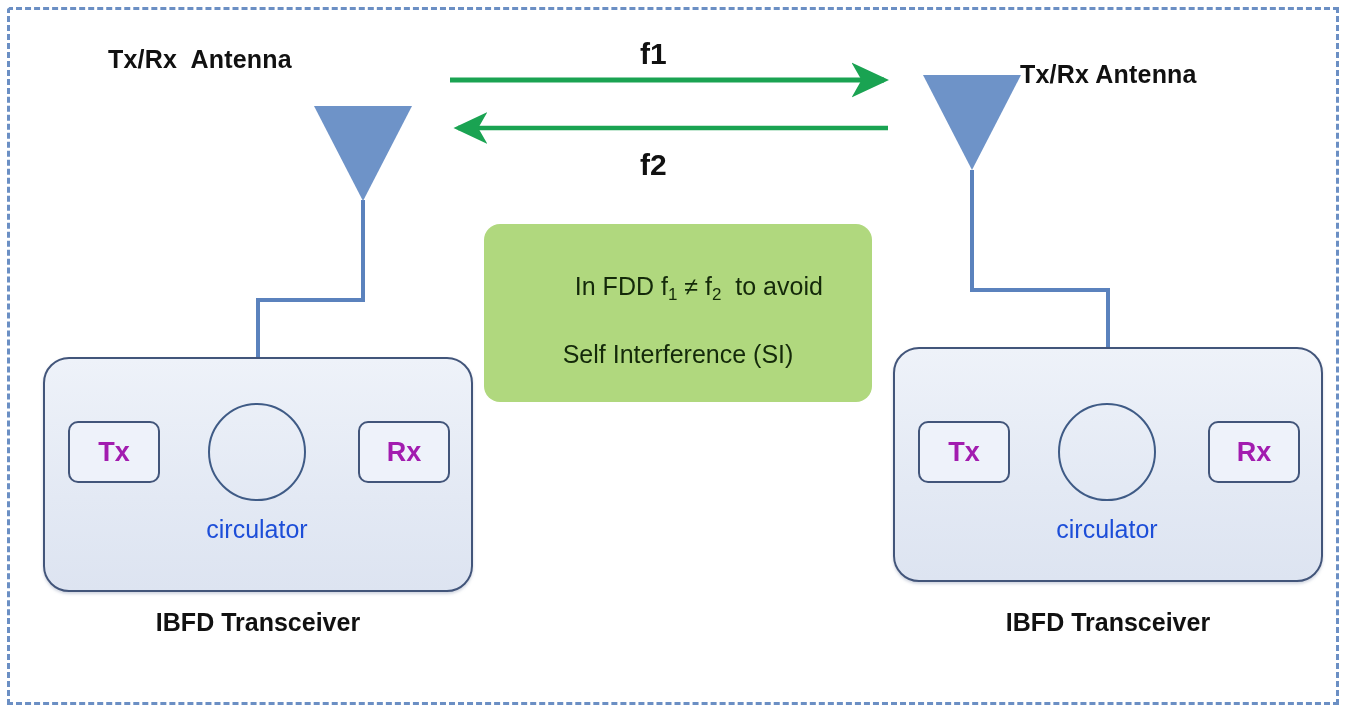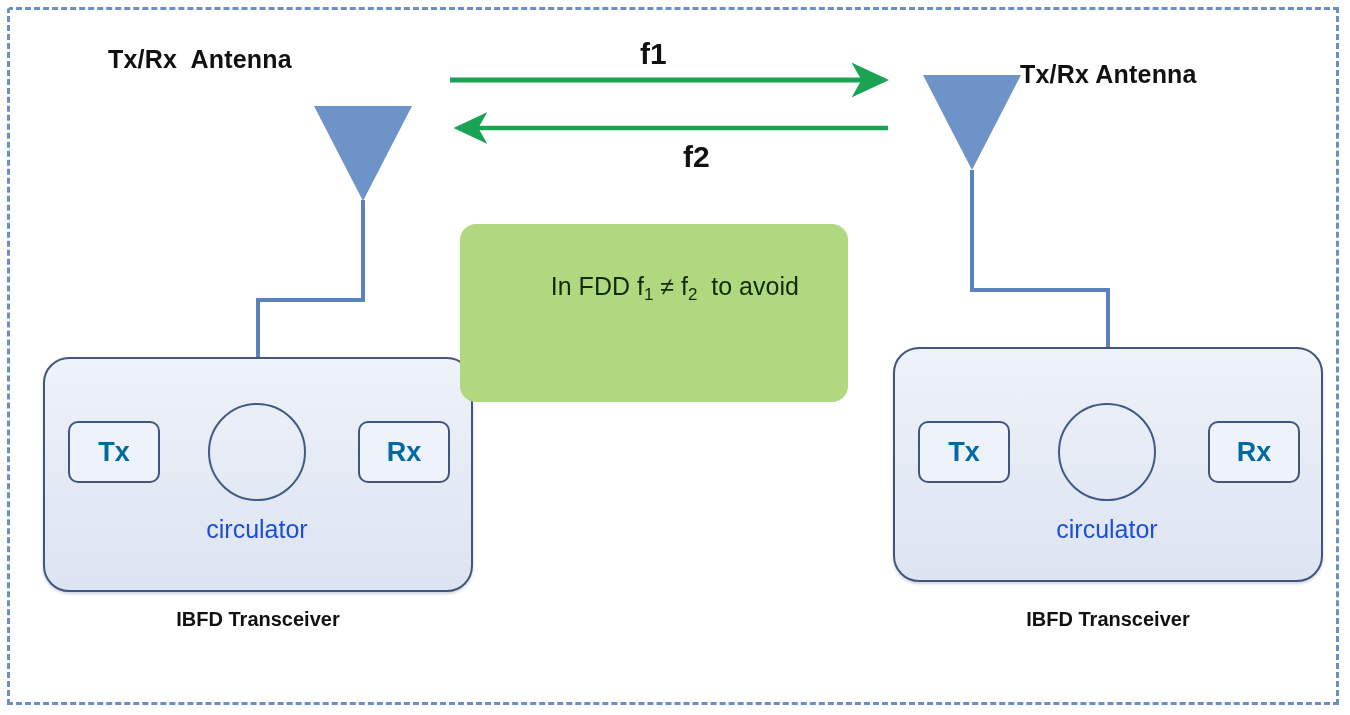--- a/index.html
+++ b/index.html
@@ -36,37 +36,37 @@
     font-weight: bold;
     color: #111111;
     white-space: pre;
     letter-spacing: 0.2px;
   }
   #antenna-label-left  { left: 108px; top: 45px; }
   #antenna-label-right { left: 1020px; top: 60px; }
 
   .transceiver-caption {
     position: absolute;
-    font-size: 20px;
+    font-size: 25px;
     font-weight: bold;
     color: #111111;
     white-space: pre;
     text-align: center;
   }
   #caption-left  { left: 43px;  top: 608px; width: 430px; }
   #caption-right { left: 893px; top: 608px; width: 430px; }
 
   .freq-label {
     position: absolute;
     font-size: 30px;
     font-weight: bold;
     color: #111111;
   }
   #freq-label-f1 { left: 640px; top: 37px; }
-  #freq-label-f2 { left: 640px; top: 140px; margin-left: 43px; }
+  #freq-label-f2 { left: 640px; top: 148px; }
 
   
   .antenna {
     position: absolute;
     width: 98px;
     height: 95px;
   }
   .antenna .tri {
     width: 0;
     height: 0;
@@ -100,21 +100,21 @@
     width: 92px;
     height: 62px;
     border: 2.5px solid #42557a;
     border-radius: 10px;
     background: #eef2fa;
     display: flex;
     align-items: center;
     justify-content: center;
     font-size: 27px;
     font-weight: bold;
-    color: #0369a1;
+    color: #a21caf;
     box-sizing: border-box;
   }
   
   .circulator-circle {
     position: absolute;
     width: 98px;
     height: 98px;
     border: 2.5px solid #3f5b86;
     border-radius: 50%;
     background: transparent;
@@ -131,21 +131,21 @@
     position: absolute;
     left: 0;
     top: 0;
     width: 1350px;
     height: 715px;
     pointer-events: none;
   }
   
   .note-box {
     position: absolute;
-    left: 460px;
+    left: 484px;
     top: 224px;
     width: 388px;
     height: 178px;
     background: #aed581;
     background: #b0d87e;
     border-radius: 16px;
     box-sizing: border-box;
     padding: 14px 10px 8px 10px;
     text-align: center;
     color: #14290a;
@@ -253,15 +253,16 @@
   <div class="transceiver-caption" id="caption-right">IBFD Transceiver</div>
 
   <div class="freq-label" id="freq-label-f1">f1</div>
 
   <div class="freq-label" id="freq-label-f2">f2</div>
 
   <div class="note-box">
     <div class="note-line">
       <span>In FDD f</span><sub>1</sub><span> ≠ f</span><sub>2</sub><span>  to avoid</span>
     </div>
+    <div class="note-line">Self Interference (SI)</div>
   </div>
 
 </div>
 
 </body></html>

